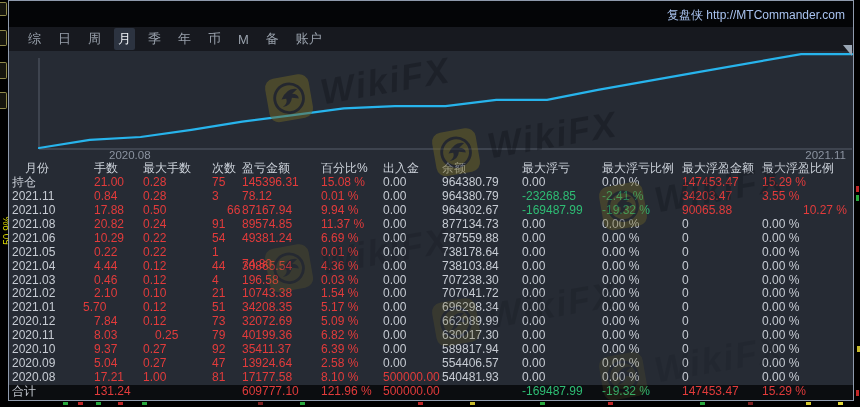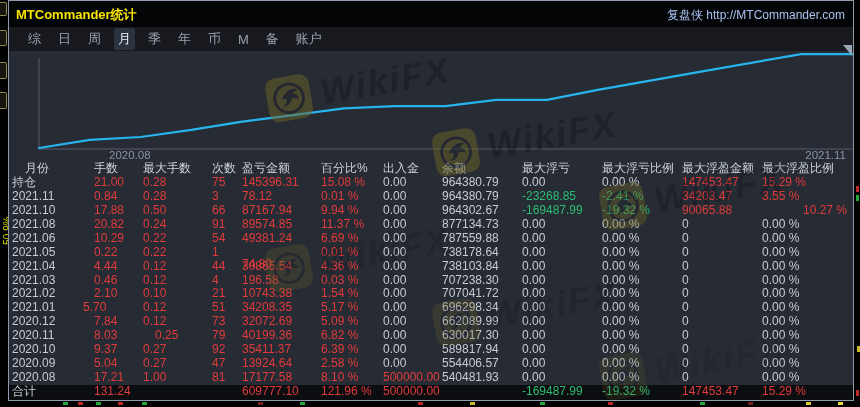--- a/index.html
+++ b/index.html
@@ -71,21 +71,20 @@
       <div class="speck" style="left: 856px; top: 186px; width: 3px; height: 6px; background: rgb(191, 38, 38);"></div>
       <div class="speck" style="left: 856px; top: 195px; width: 3px; height: 6px; background: rgb(39, 168, 60);"></div>
       <div class="speck" style="left: 857px; top: 346px; width: 3px; height: 6px; background: rgb(199, 185, 42);"></div>
       <div class="speck" style="left: 856px; top: 390px; width: 3px; height: 6px; background: rgb(191, 38, 38);"></div>
     </div>
 </div>
 
 <div class="win">
 
   <div class="titlebar">
-    <span class="app-title">MTCommander统计</span>
     <span class="brand">复盘侠 http://MTCommander.com</span>
   </div>
 
   <div class="menubar">
       <span class="mi">综</span>
       <span class="mi">日</span>
       <span class="mi">周</span>
       <span class="mi act">月</span>
       <span class="mi">季</span>
       <span class="mi">年</span>
@@ -144,21 +143,21 @@
         <div class="tcell cw" style="left: 433px;">964380.79</div>
         <div class="tcell cg" style="left: 513px;">-23268.85</div>
         <div class="tcell cg" style="left: 593px;">-2.41 %</div>
         <div class="tcell cr" style="left: 673px;">34203.47</div>
         <div class="tcell cr" style="left: 753px;">3.55 %</div>
       </div>
       <div class="trow">
         <div class="tcell cw" style="left: 3px;">2021.10</div>
         <div class="tcell cr" style="left: 85px;">17.88</div>
         <div class="tcell cr" style="left: 134px;">0.50</div>
-        <div class="tcell cr" style="left: 203px;">66</div>
+        <div class="tcell cr" style="left: 218px;">66</div>
         <div class="tcell cr" style="left: 233px;">87167.94</div>
         <div class="tcell cr" style="left: 312px;">9.94 %</div>
         <div class="tcell cw" style="left: 374px;">0.00</div>
         <div class="tcell cw" style="left: 433px;">964302.67</div>
         <div class="tcell cg" style="left: 513px;">-169487.99</div>
         <div class="tcell cg" style="left: 593px;">-19.32 %</div>
         <div class="tcell cr" style="left: 673px;">90065.88</div>
         <div class="tcell cr" style="left: 753px; margin-left: 41px;">10.27 %</div>
       </div>
       <div class="trow">

